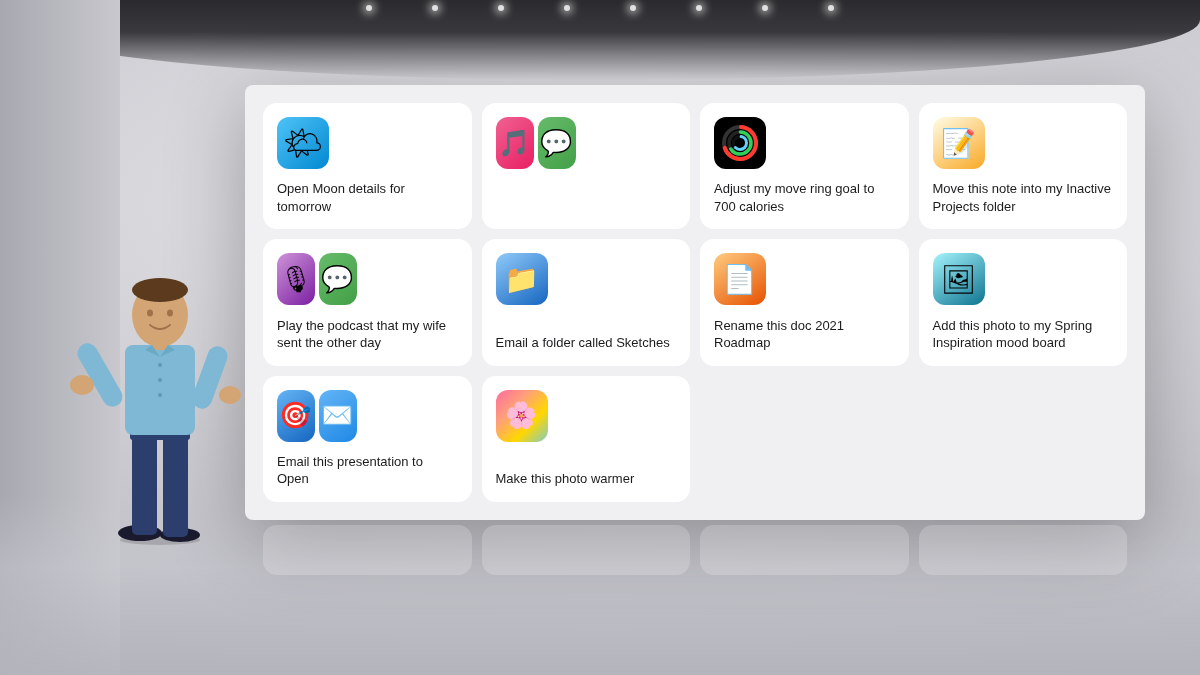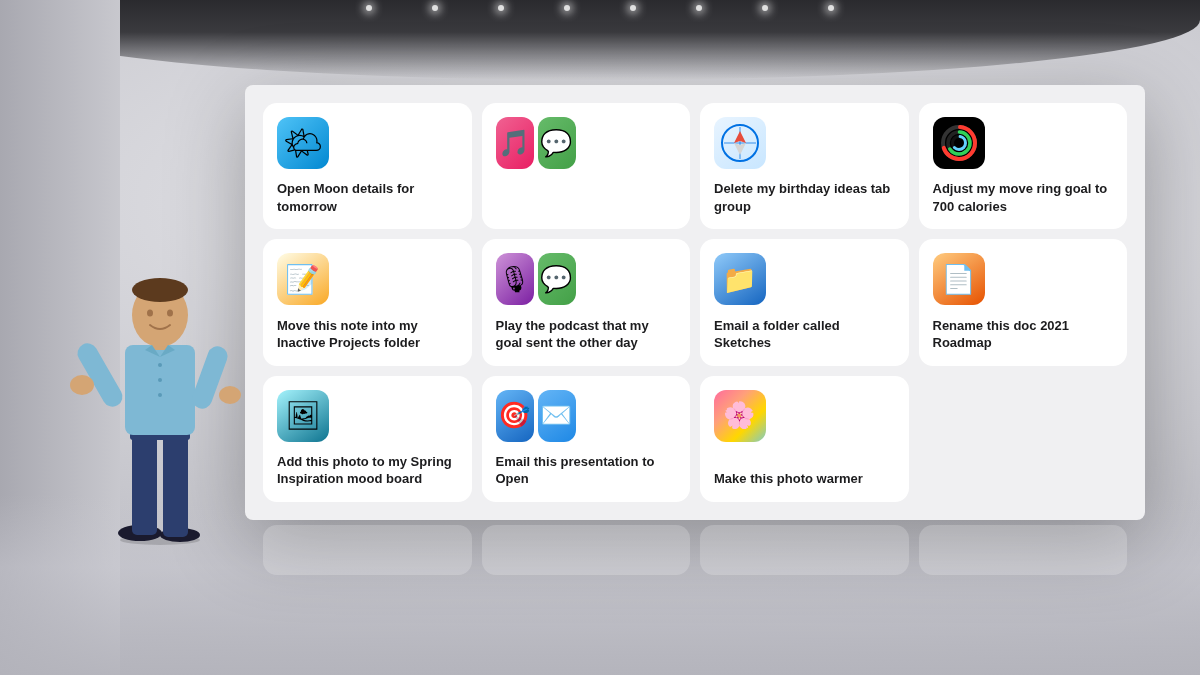--- a/index.html
+++ b/index.html
@@ -105,21 +105,21 @@
       height: 52px;
       border-radius: 12px;
       display: flex;
       align-items: center;
       justify-content: center;
       font-size: 26px;
     }
 
     .card-text {
       font-size: 13px;
-      font-weight: 700;
+      font-weight: 400;
       color: #1c1c1e;
       line-height: 1.35;
       margin-top: 8px;
     }
 
     
     .person {
       position: absolute;
       bottom: 130px;
       left: 60px;
@@ -212,32 +212,20 @@
     <div class="card-text">Open Moon details for tomorrow</div>
   </div>
 
   <div class="card">
     <div class="card-icon-double">
       <div class="icon-part icon-music" style="font-size:26px;">🎵</div>
       <div class="icon-part icon-messages" style="font-size:26px;">💬</div>
     </div>
   </div>
 
-  <div class="card">
-    <div class="card-icon" style="background: linear-gradient(145deg, #e8f4ff, #c8e6ff); position: relative; overflow: hidden;">
-      <svg width="40" height="40" viewBox="0 0 40 40">
-        <circle cx="20" cy="20" r="18" fill="none" stroke="#0071e3" stroke-width="2"></circle>
-        <line x1="20" y1="4" x2="20" y2="36" stroke="#0071e3" stroke-width="1.5" opacity="0.5"></line>
-        <line x1="4" y1="20" x2="36" y2="20" stroke="#0071e3" stroke-width="1.5" opacity="0.5"></line>
-        <polygon points="20,8 26,20 20,18 14,20" fill="#e74c3c"></polygon>
-        <polygon points="20,32 14,20 20,22 26,20" fill="#d5d5d5"></polygon>
-      </svg>
-    </div>
-    <div class="card-text">Delete my birthday ideas tab group</div>
-  </div>
 
   <div class="card">
     <div class="card-icon" style="background:#000; overflow:hidden;">
       <svg width="40" height="40" viewBox="0 0 40 40">
 
         <circle cx="20" cy="20" r="16" fill="none" stroke="#333" stroke-width="4"></circle>
         <circle cx="20" cy="20" r="16" fill="none" stroke="#ff3b30" stroke-width="4" stroke-dasharray="70 31" stroke-dashoffset="25" stroke-linecap="round"></circle>
 
         <circle cx="20" cy="20" r="11" fill="none" stroke="#222" stroke-width="3.5"></circle>
         <circle cx="20" cy="20" r="11" fill="none" stroke="#30d158" stroke-width="3.5" stroke-dasharray="45 24" stroke-dashoffset="17" stroke-linecap="round"></circle>
@@ -252,21 +240,21 @@
   <div class="card" style="overflow:hidden;">
     <div class="card-icon" style="background: linear-gradient(145deg, #fffde7, #f9a825); font-size:28px;">📝</div>
     <div class="card-text">Move this note into my Inactive Projects folder</div>
   </div>
 
   <div class="card">
     <div class="card-icon-double">
       <div class="icon-part icon-podcasts" style="font-size:26px;">🎙</div>
       <div class="icon-part icon-messages" style="font-size:26px;">💬</div>
     </div>
-    <div class="card-text">Play the podcast that my goal sent the other day</div>
+    <div class="card-text">Play the podcast that my wife sent the other day</div>
   </div>
 
   <div class="card">
     <div class="card-icon" style="background: linear-gradient(145deg, #90caf9, #1565c0); font-size:28px;">📁</div>
     <div class="card-text">Email a folder called Sketches</div>
   </div>
 
   <div class="card" style="overflow:hidden;">
     <div class="card-icon" style="background: linear-gradient(145deg, #ffcc80, #e65100); font-size:28px;">📄</div>
     <div class="card-text">Rename this doc 2021 Roadmap</div>

